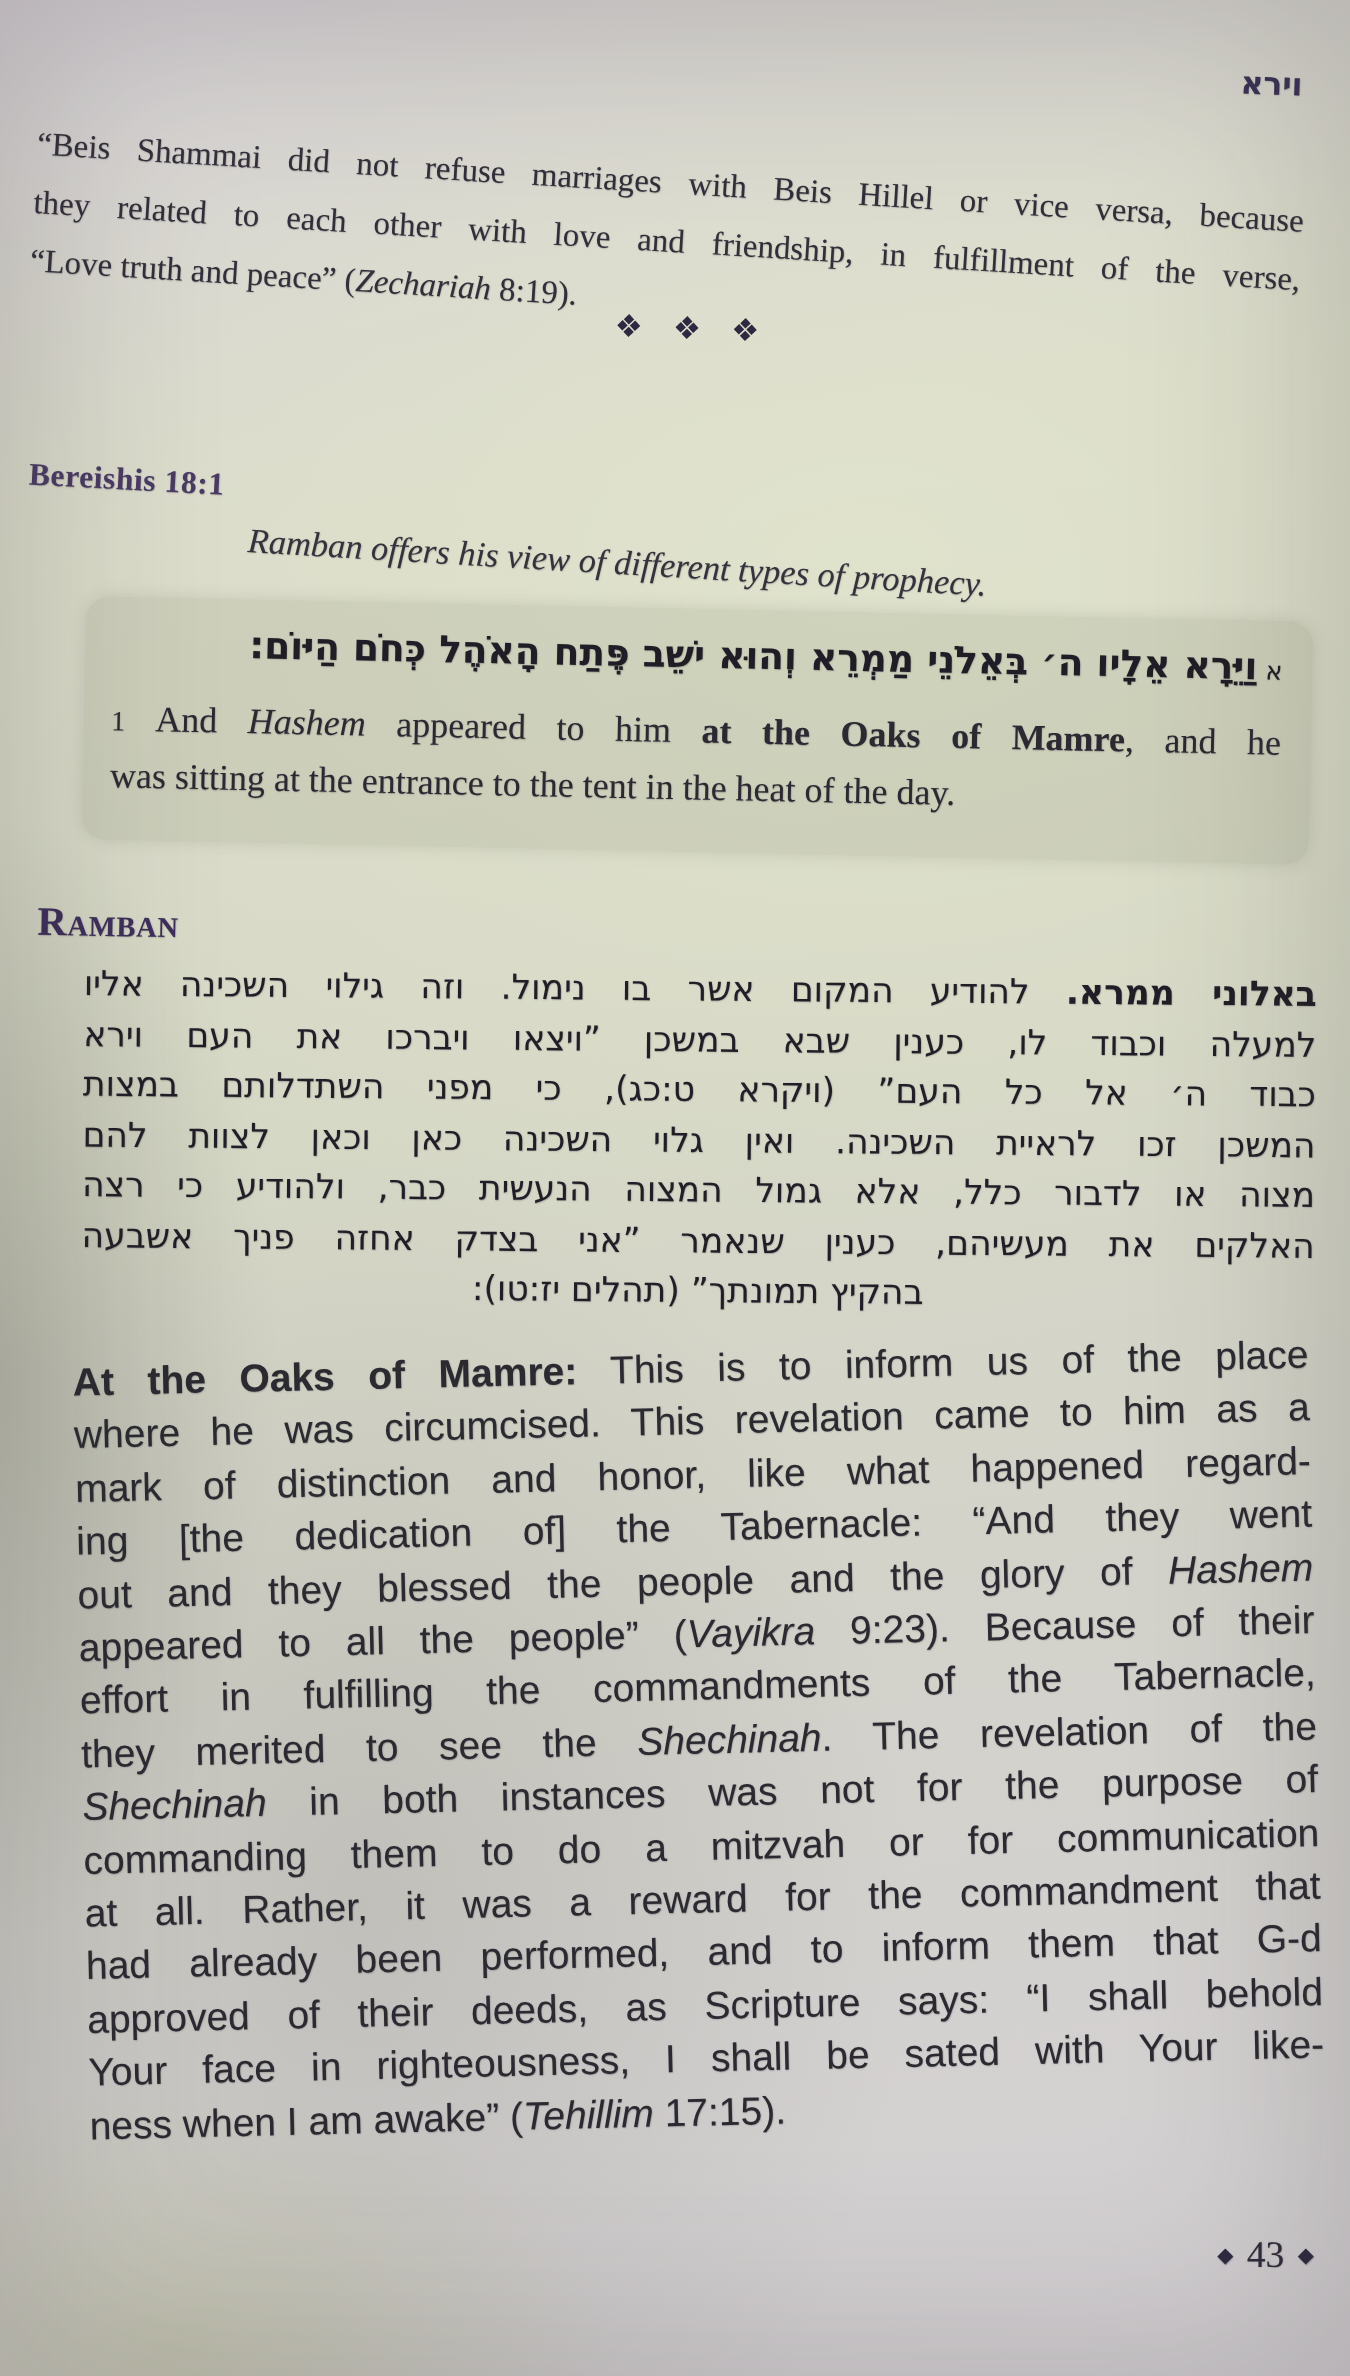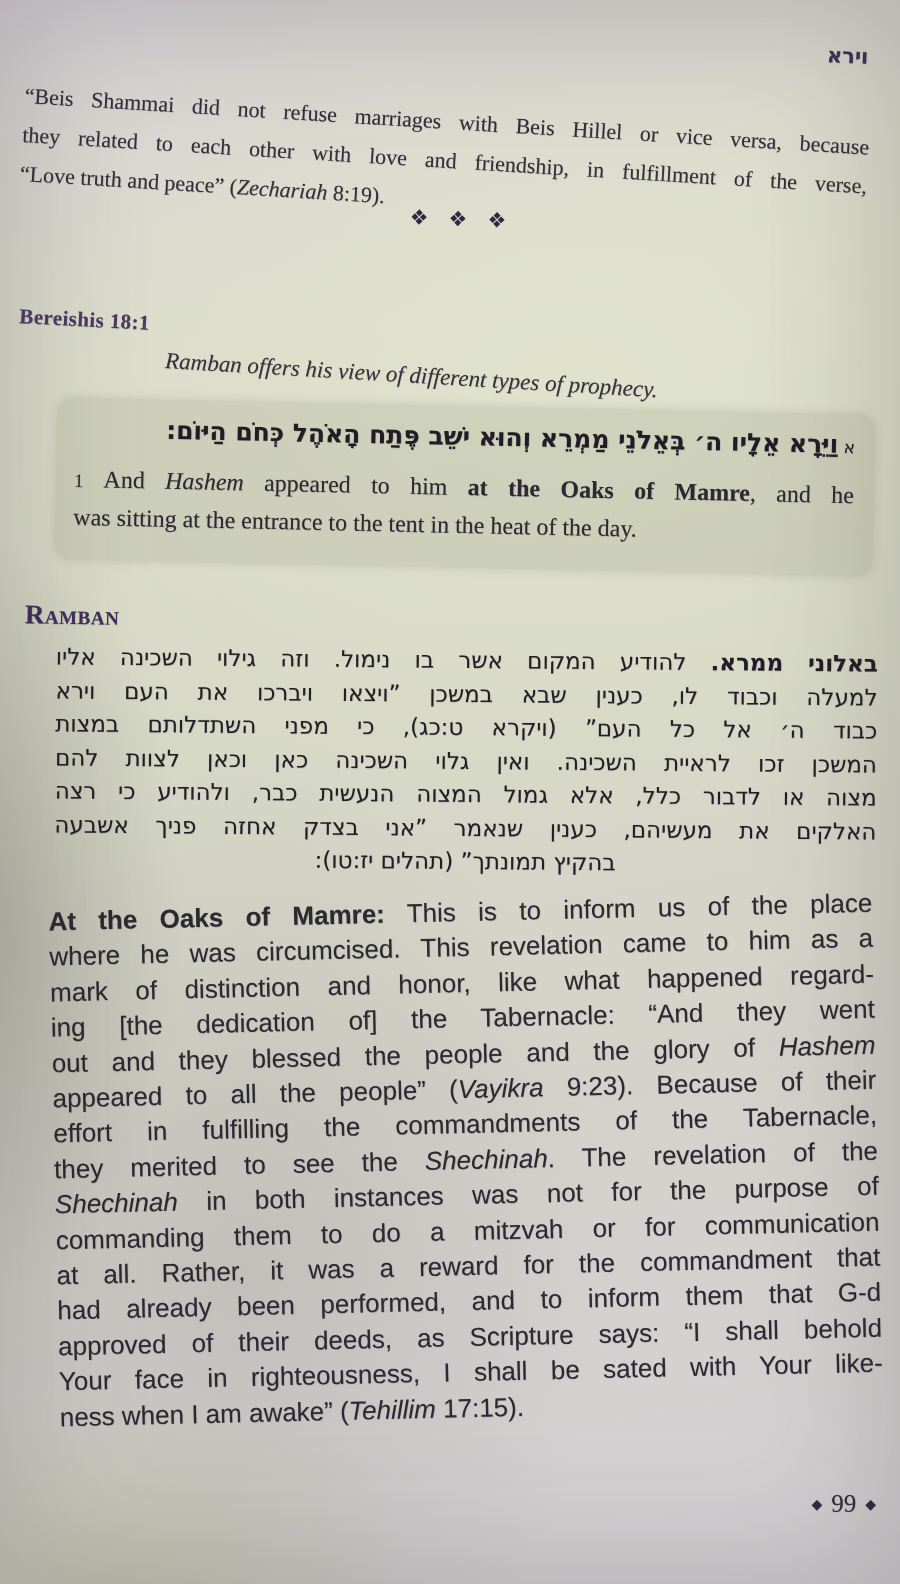--- a/index.html
+++ b/index.html
@@ -176,17 +176,17 @@
     <div class="just"><span>commanding them to do a mitzvah or for communication</span></div>
     <div class="just"><span>at all. Rather, it was a reward for the commandment that</span></div>
     <div class="just"><span>had already been performed, and to inform them that G-d</span></div>
     <div class="just"><span>approved of their deeds, as Scripture says: “I shall behold</span></div>
     <div class="just"><span>Your face in righteousness, I shall be sated with Your like-</span></div>
     <div class="last-left"><span>ness when I am awake” (</span><span class="r-i">Tehillim</span><span> 17:15).</span></div>
   </div>
 
   <div class="page-footer soft">
     <span class="diamond">◆</span>
-    <span>99</span>
+    <span>43</span>
     <span class="diamond">◆</span>
   </div>
 
 </div>
 
 </body></html>

